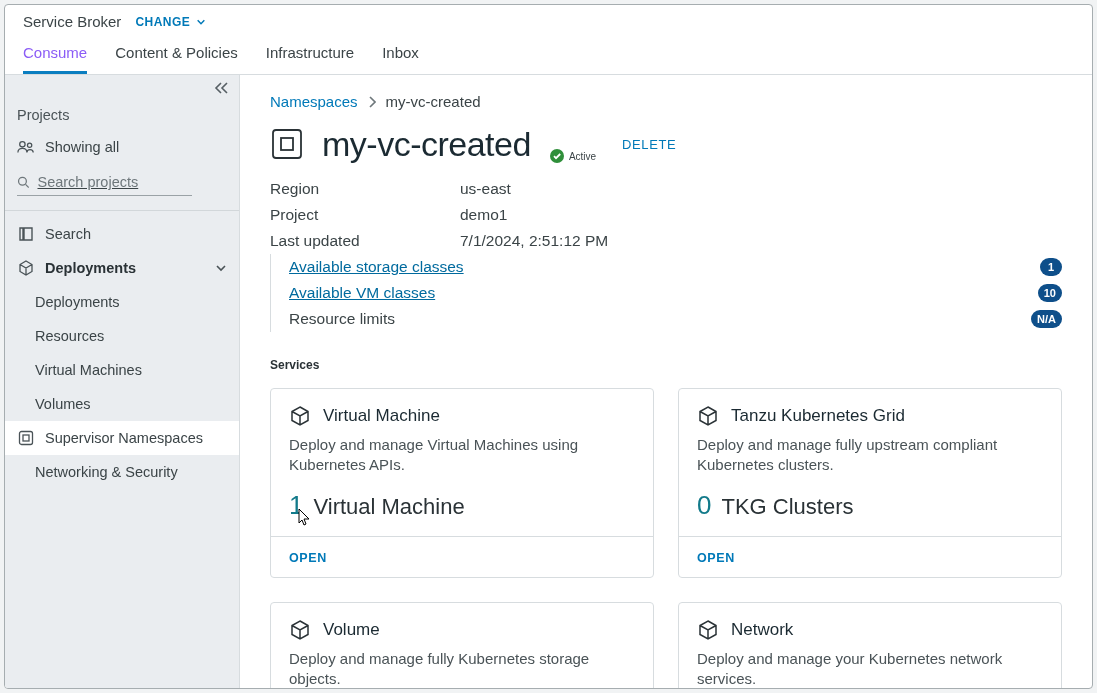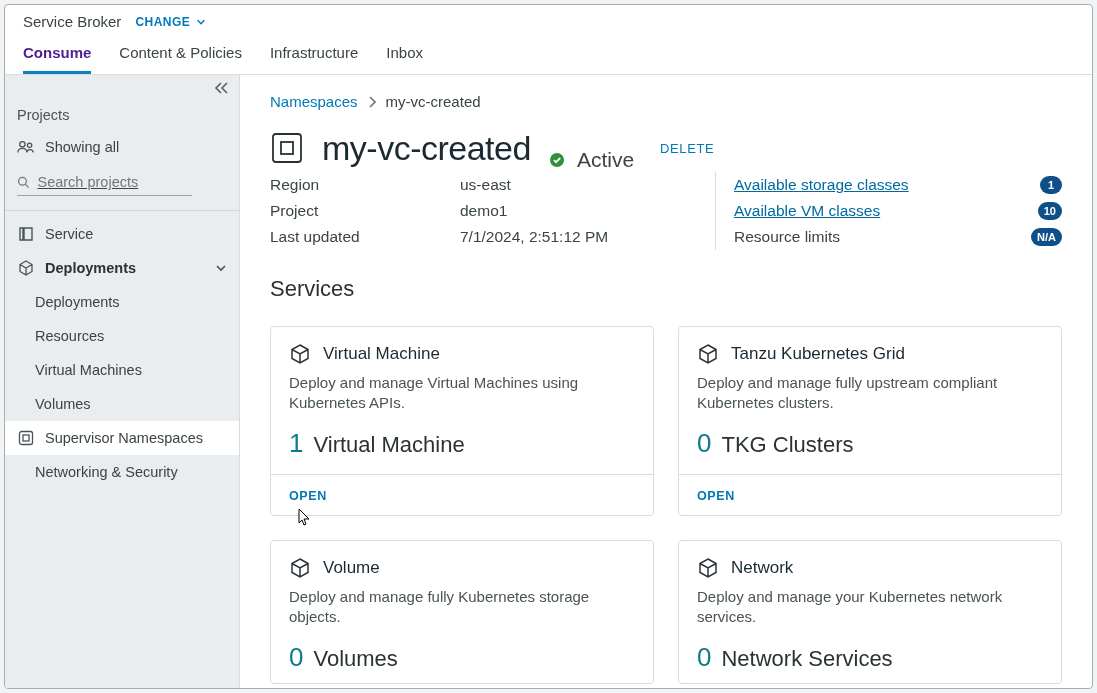--- a/index.html
+++ b/index.html
@@ -67,22 +67,22 @@
   }
   .tab{
     padding:0 0 10px 0;
     font-size:15px;
     color:#3b4447;
     cursor:pointer;
     border-bottom:3px solid transparent;
   }
   .tab.active{
     border-bottom-color:var(--accent);
-    color:#4c1d95;
-    font-weight:700;
+    color:#8b5cf6;
+    font-weight:400;
   }
   .topbar-divider{
     border:none;
     border-top:1px solid var(--divider);
     margin:0;
   }
 
   
   .body{
     flex:1;
@@ -192,44 +192,45 @@
   .title-icon{width:34px;height:34px;color:#2a3236;}
   .page-title{
     font-size:34px;
     font-weight:400;
     color:#1b2a32;
     letter-spacing:-.5px;
   }
   .status-chip{
     display:inline-flex;
     align-items:center;
-    gap:12px;
-    font-size:21px;
+    gap:4px;
+    font-size:10px;
     color:#3b4447;
     margin-top:24px;
   }
   .status-dot{
     width:16px;height:16px;
     display:inline-flex;align-items:center;justify-content:center;
   }
   .delete-link{
     color:var(--link);
     font-size:13px;
     letter-spacing:.6px;
     font-weight:400;
     cursor:pointer;
     margin-left:8px;
     text-align:right;
   }
 
   
   .meta-row{
     display:flex;
-    margin-top:0;
+    margin-top:12px;
     gap:0;
+    flex-direction:column;
   }
   .meta-left{
     width:445px;
   }
   .meta-right{
     border-left:1px solid var(--divider);
     padding-left:18px;
     flex:1;
   }
   .kv{
@@ -255,23 +256,24 @@
     margin-left:auto;
   }
   .meta-right .rlink{
     color:var(--link-dark);
     text-decoration:underline;
     cursor:pointer;
   }
 
   .services-h{
     margin-top:26px;
-    margin-bottom:24px;
-    font-size:22px;
+    margin-bottom:16px;
+    font-size:12px;
     color:#2a3236;
+    font-weight:bold;
   }
 
   .cards{
     display:grid;
     grid-template-columns:1fr 1fr;
     gap:24px;
   }
   .card{
     border:1px solid var(--card-border);
     border-radius:4px;
@@ -391,21 +393,21 @@
       </div>
       <hr class="side-div">
 
       <div class="nav">
         <div class="nav-item">
           <span class="nav-icon">
             <svg width="16" height="16" viewBox="0 0 16 16">
                 <path d="M2 2h3v12H2zM6 2h8v12H6z" fill="none" stroke="currentColor" stroke-width="1.4"></path>
               </svg>
           </span>
-          <span>Service</span>
+          <span>Search</span>
         </div>
 
         <div class="nav-item group">
           <span class="nav-icon">
             <svg width="16" height="16" viewBox="0 0 16 16">
                 <path d="M8 1l6 3.5v7L8 15 2 11.5v-7zM2 4.5L8 8l6-3.5M8 8v7" fill="none" stroke="currentColor" stroke-width="1.3"></path>
               </svg>
           </span>
           <span>Deployments</span>
           <span class="nav-caret">

